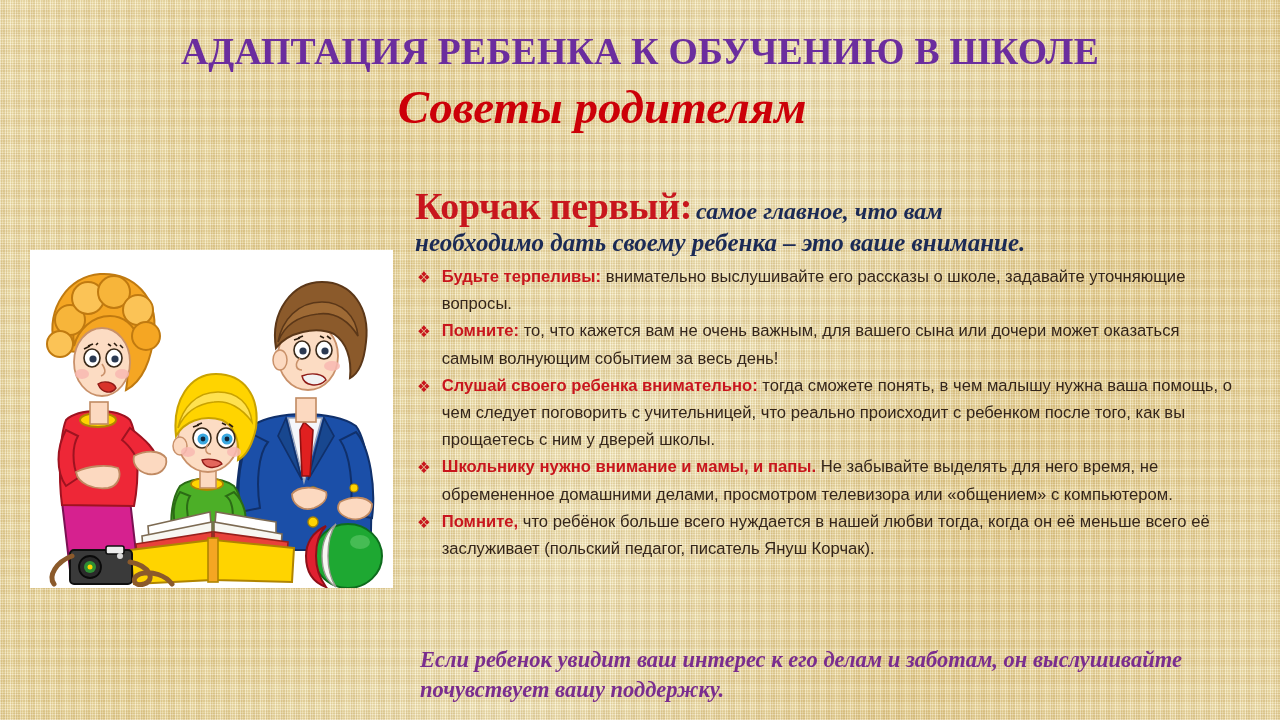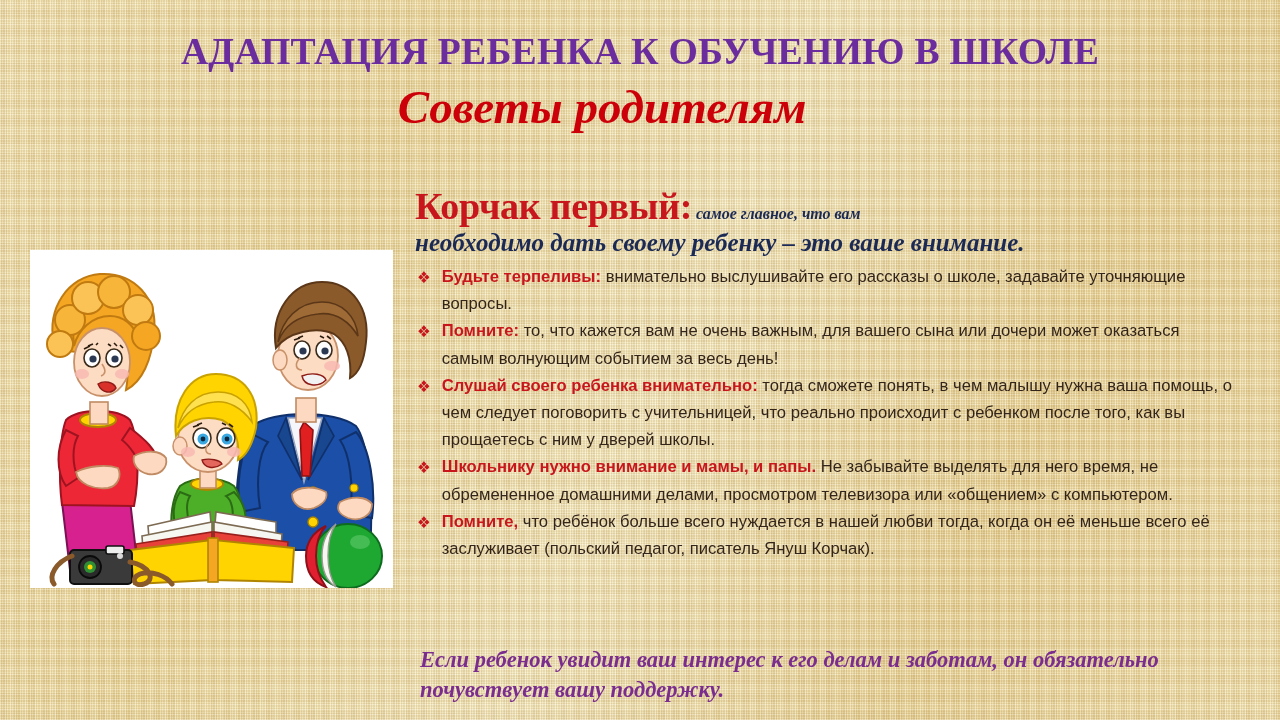--- a/index.html
+++ b/index.html
@@ -59,21 +59,21 @@
     margin-bottom:4px;
   }
   .advice-head .lead{
     font-weight:bold;
     font-size:38px;
     color:#C8161D;
     letter-spacing:-.3px;
   }
   .advice-head .tail{
     font-weight:bold; font-style:italic;
-    font-size:16px;
+    font-size:24px;
     color:#1B2A55;
   }
   .advice-head-l2{
     font-family:"Liberation Serif", serif;
     font-weight:bold; font-style:italic;
     font-size:25px;
     color:#1B2A55;
     margin-top:-2px;
     margin-bottom:6px;
   }
@@ -257,21 +257,21 @@
       <ellipse cx="330" cy="292" rx="10" ry="7" fill="#57C463" opacity=".7"></ellipse>
     </svg>
   </div>
 
   <div class="content">
 
     <div class="advice-head">
       <span class="lead">Корчак первый:</span>
       <span class="tail">самое главное, что вам</span>
     </div>
-    <div class="advice-head-l2">необходимо  дать своему ребенку – это ваше внимание.</div>
+    <div class="advice-head-l2">необходимо  дать своему ребенка – это ваше внимание.</div>
 
     <ul class="tips">
       <li>
         <span class="bullet">❖</span>
         <span class="hl">Будьте терпеливы:</span><span> внимательно выслушивайте его рассказы о школе, задавайте уточняющие вопросы.</span>
       </li>
       <li>
         <span class="bullet">❖</span>
         <span class="hl">Помните:</span><span> то, что кажется вам не очень важным, для вашего сына или дочери может оказаться самым волнующим событием за весь день!</span>
       </li>
@@ -283,15 +283,15 @@
         <span class="bullet">❖</span>
         <span class="hl">Школьнику нужно внимание и мамы, и папы.</span><span> Не забывайте выделять для него время, не обремененное домашними делами, просмотром телевизора или «общением» с компьютером.</span>
       </li>
       <li>
         <span class="bullet">❖</span>
         <span class="hl">Помните,</span><span> что ребёнок больше всего нуждается в нашей любви тогда, когда он её меньше всего её заслуживает (польский педагог, писатель Януш Корчак).</span>
       </li>
     </ul>
   </div>
 
-  <div class="footer-note">Если ребенок увидит ваш интерес к его делам и заботам, он обязательно почувствует вашу поддержку.</div>
+  <div class="footer-note">Если ребенок увидит ваш интерес к его делам и заботам, он выслушивайте почувствует вашу поддержку.</div>
 
 </div>
 
 </body></html>

